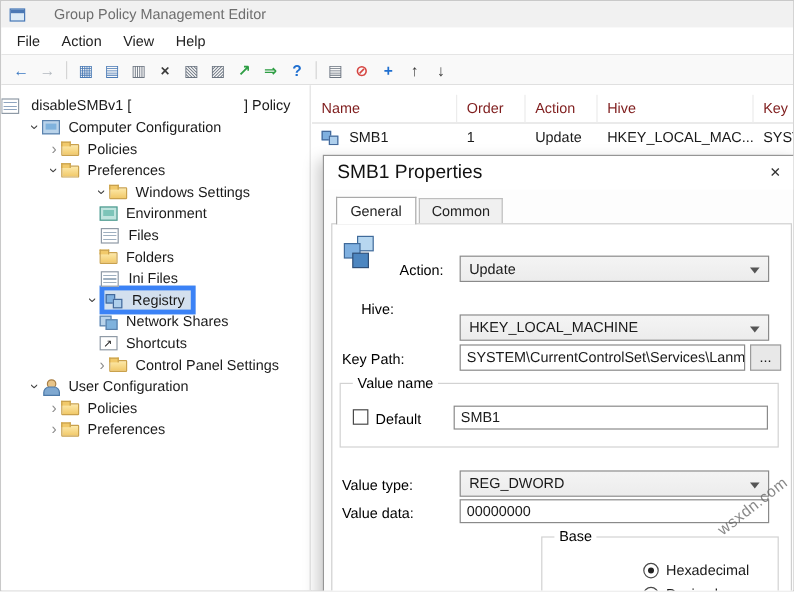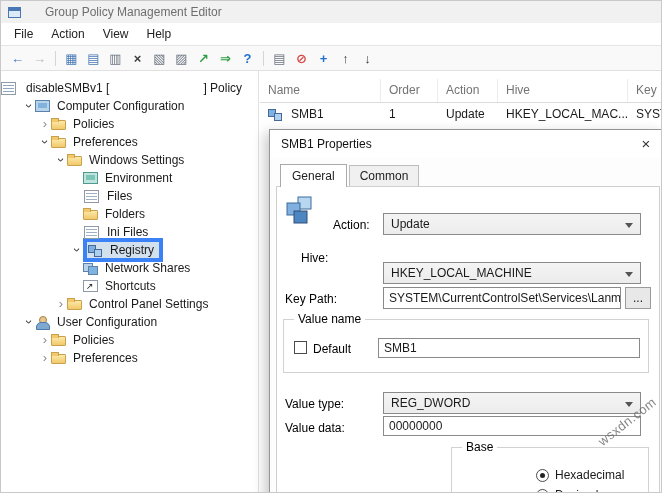--- a/index.html
+++ b/index.html
@@ -27,21 +27,21 @@
   .c-mid{color:#6b7480;}
   .c-dark{color:#3c3c3c;font-weight:bold;}
   .c-green{color:#2e9e44;font-weight:bold;}
   .c-help{color:#1f6fd0;font-weight:bold;}
   .c-red{color:#d64541;font-weight:bold;}
 
   
   .main{position:absolute;top:70px;left:0;right:0;bottom:0;background:#fff;}
   .tree{position:absolute;left:0;top:0;bottom:0;width:258px;border-right:1px solid #e2e2e2;padding-top:8px;overflow:hidden;background:#fff;}
   .tree-item{height:18px;display:flex;align-items:center;white-space:nowrap;}
-  .d0{padding-left:0;}.d1{padding-left:22px;}.d2{padding-left:38px;}.d3{padding-left:54px;text-align:center;}.d4{padding-left:70px;}
+  .d0{padding-left:0;}.d1{padding-left:22px;}.d2{padding-left:38px;}.d3{padding-left:78px;text-align:center;}.d4{padding-left:70px;}
   .exp{flex:0 0 12px;width:12px;text-align:center;line-height:12px;}
   .exp.closed::before{content:"›";color:#8f8f8f;font-size:13px;display:inline-block;}
   .exp.open::before{content:"›";color:#404040;font-size:13px;display:inline-block;transform:rotate(90deg);}
   .exp.none{visibility:hidden;}
   .exp.none::before{content:"›";}
   .tl{padding:1px 3px;}
   .selbox{display:flex;align-items:center;background:#d3e0ee;border:4px solid #3b82f6;padding:0 2px 0 1px;}
   .spacer-redacted{display:inline-block;width:88px;}
 
   
@@ -64,29 +64,29 @@
   .ti.shortcut::after{content:"↗";position:absolute;left:2px;top:0;font-size:9px;color:#222;}
   .ti.user{height:13px;}
   .ti.user::before{content:"";position:absolute;left:4px;top:0;width:6px;height:6px;border-radius:50%;background:#e8c58a;border:1px solid #a87f46;}
   .ti.user::after{content:"";position:absolute;left:1px;top:6px;width:12px;height:6px;border-radius:5px 5px 0 0;background:#7fa8d0;border:1px solid #4c79a8;}
   .ti.policy{background:#fff;border:1px solid #8f9aa6;height:13px;width:11px;margin-right:7px;}
   .ti.policy::after{content:"";position:absolute;left:1px;right:1px;top:2px;height:9px;background:repeating-linear-gradient(#8fa5c0 0 1px,transparent 1px 3px);}
 
   
   .list{position:absolute;left:259px;right:0;top:0;bottom:0;background:#fff;}
   .list-header{position:absolute;top:8px;left:0;right:0;height:24px;display:flex;border-bottom:1px solid #dcdcdc;}
-  .col{padding:4px 8px;border-right:1px solid #ececec;color:#737373;white-space:nowrap;overflow:hidden;}
+  .col{padding:4px 8px;border-right:1px solid #ececec;color:#7f1d1d;white-space:nowrap;overflow:hidden;}
   .w-name{width:121px;}.w-order{width:57px;}.w-action{width:60px;}.w-hive{width:130px;}.w-key{flex:1;border-right:none;}
   .list-row{position:absolute;top:32px;left:0;right:0;height:22px;display:flex;align-items:center;}
   .cell{padding:0 8px;white-space:nowrap;overflow:hidden;display:flex;align-items:center;gap:4px;}
 
   
   .dialog{position:absolute;left:268px;top:128px;width:396px;height:460px;background:#fdfdfd;border:1px solid #959595;box-shadow:-4px 4px 12px rgba(0,0,0,.22);z-index:5;}
   .dlg-titlebar{position:absolute;top:0;left:0;right:0;height:28px;background:#fff;display:flex;align-items:center;padding:0 11px;}
-  .dlg-title{font-size:12px;color:#111;text-align:center;}
+  .dlg-title{font-size:16px;color:#111;text-align:center;}
   .dlg-close{position:absolute;top:3px;right:6px;width:24px;height:22px;text-align:center;line-height:22px;font-size:15px;color:#333;}
   .tabs{position:absolute;top:34px;left:10px;display:flex;align-items:flex-end;z-index:2;}
   .tab{padding:3px 10px;border:1px solid #bdbdbd;border-bottom:none;background:#f0f0f0;color:#222;margin-right:2px;}
   .tab.active{background:#fff;padding:4px 11px;margin-bottom:-1px;border-color:#a9a9a9;}
   .tabpage{position:absolute;left:6px;top:56px;width:384px;height:398px;background:#fff;border:1px solid #cfcfcf;z-index:1;}
   .fld-label{position:absolute;color:#000;}
   .dd{position:absolute;height:22px;background:linear-gradient(#f4f4f4,#ececec);border:1px solid #8a8a8a;display:flex;align-items:center;padding:0 7px;}
   .dd::after{content:"";position:absolute;right:7px;top:9px;border-left:4px solid transparent;border-right:4px solid transparent;border-top:5px solid #555;}
   .tb{position:absolute;height:22px;background:#fff;border:1px solid #8a8a8a;display:flex;align-items:center;padding:0 5px;white-space:nowrap;overflow:hidden;}
   .browse{position:absolute;width:26px;height:22px;background:#e8e8e8;border:1px solid #9b9b9b;text-align:center;line-height:20px;}

